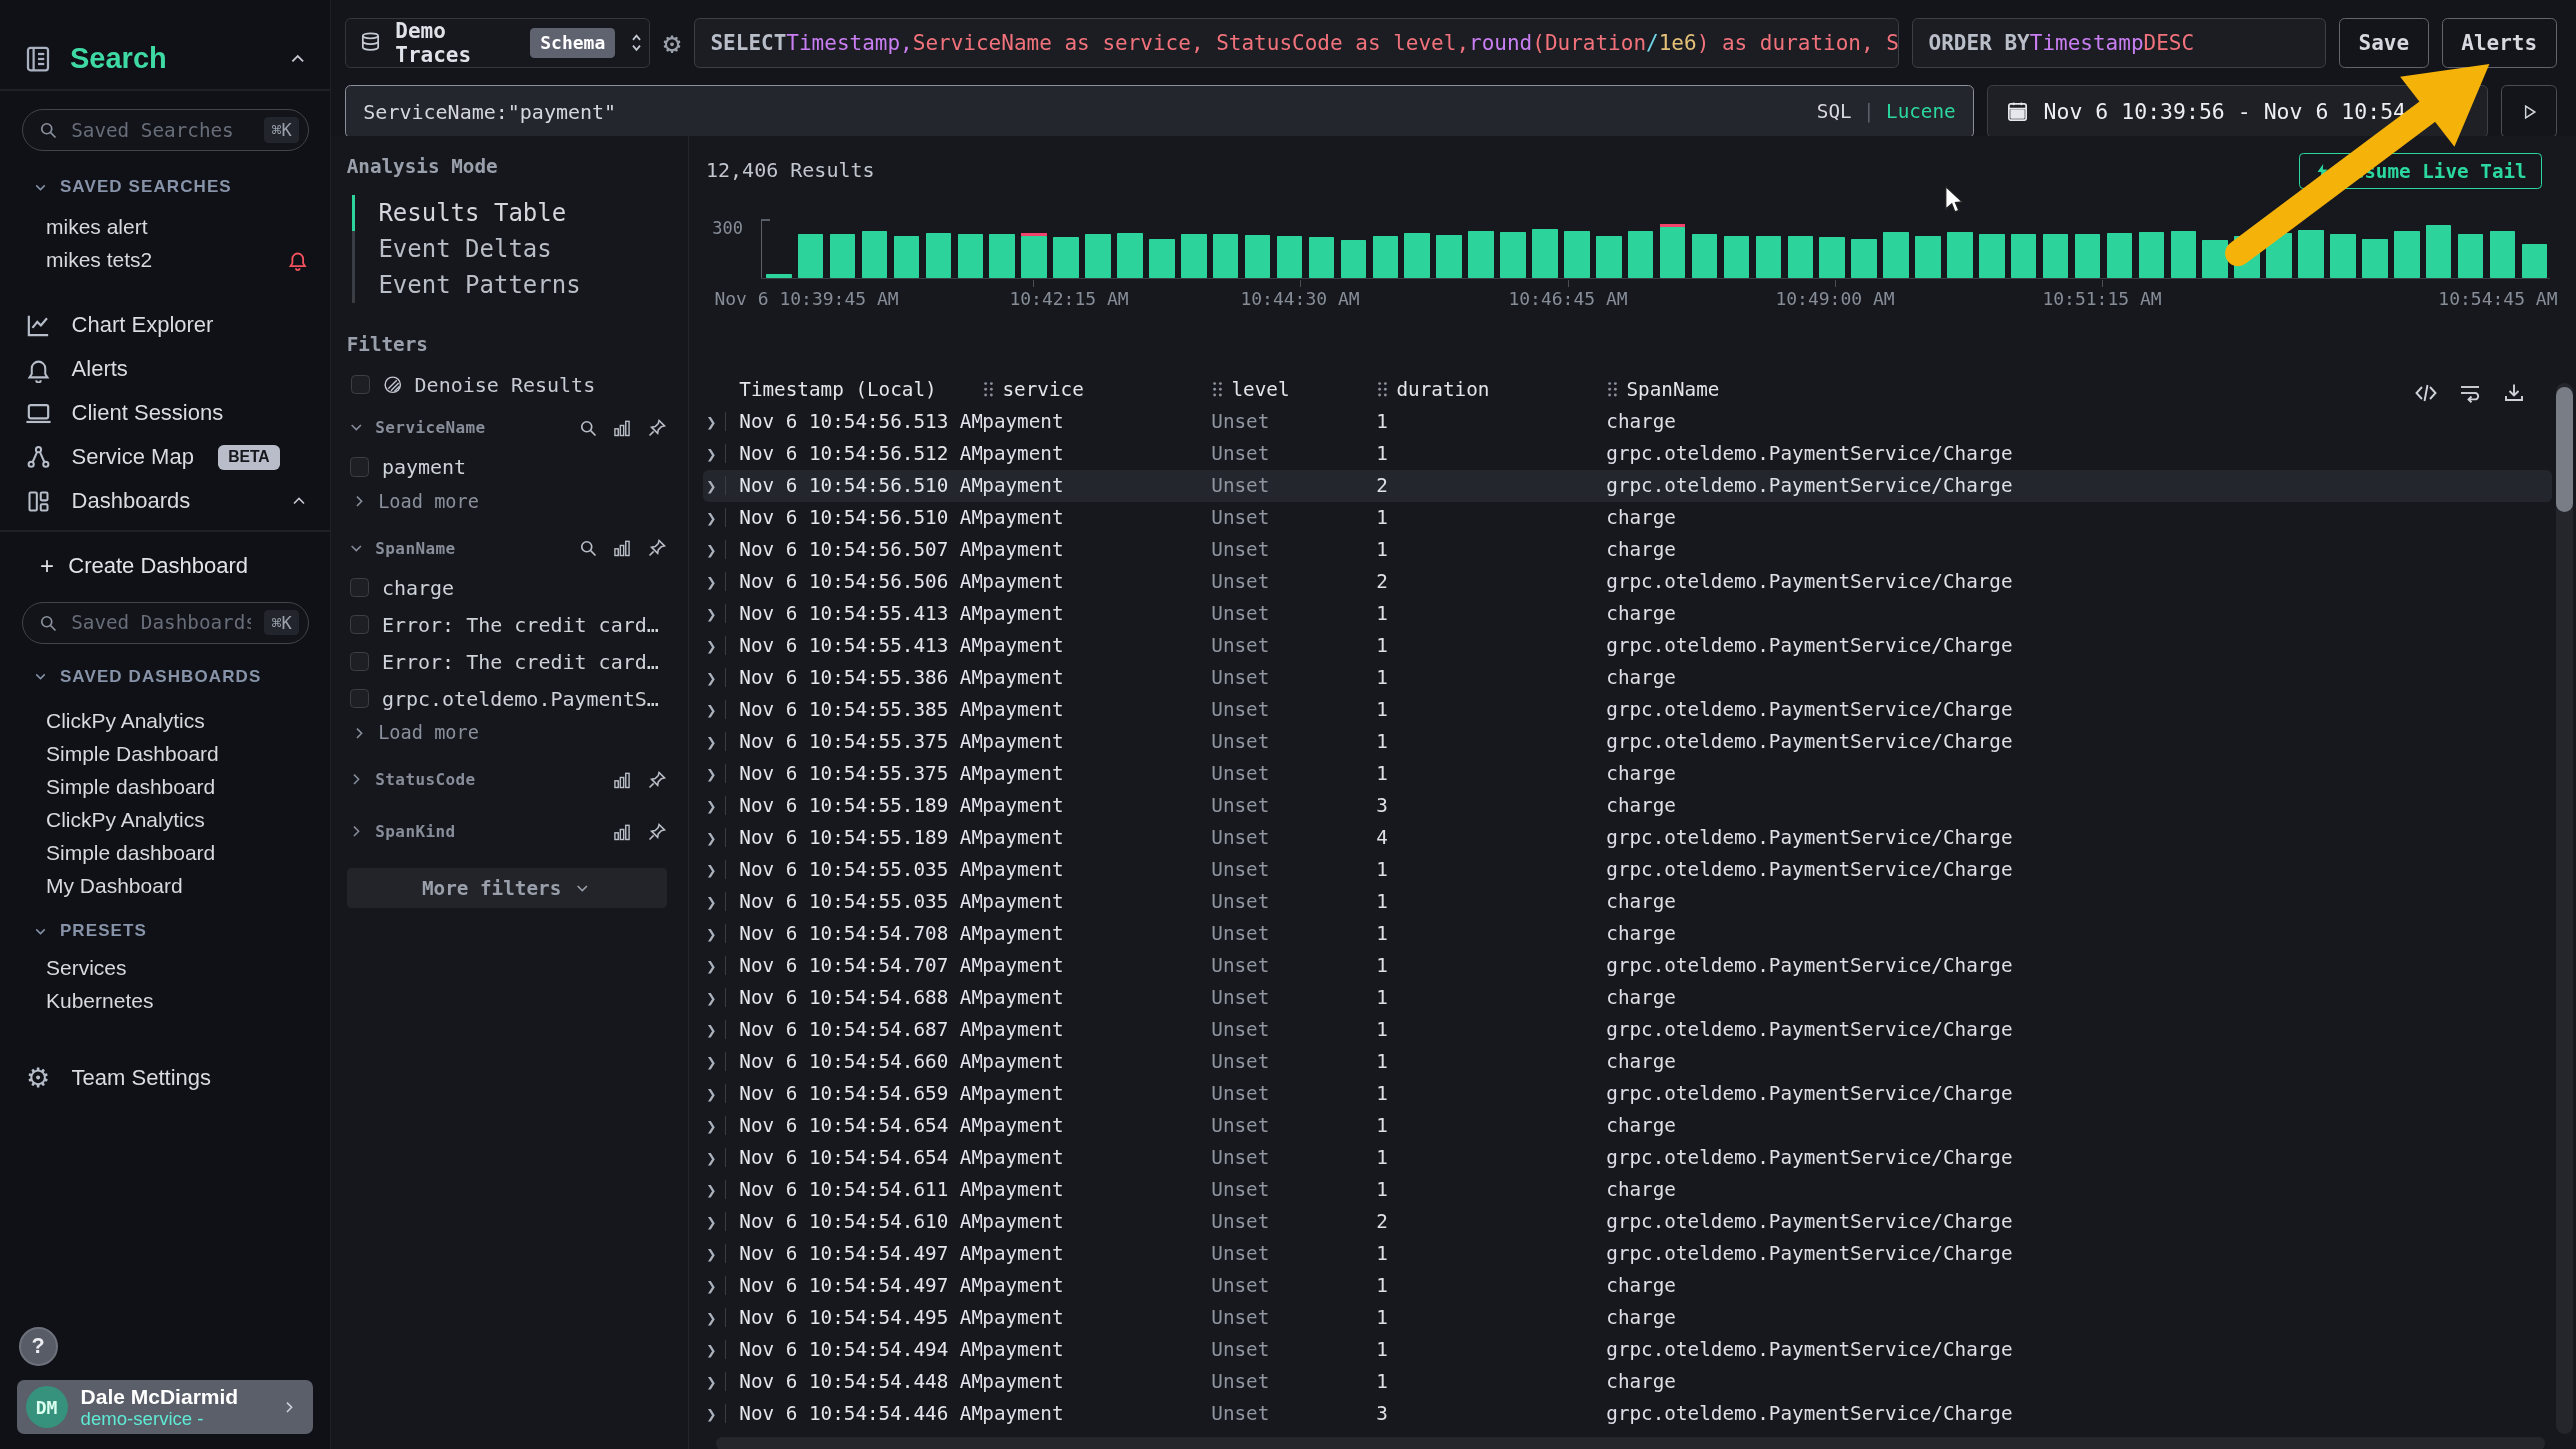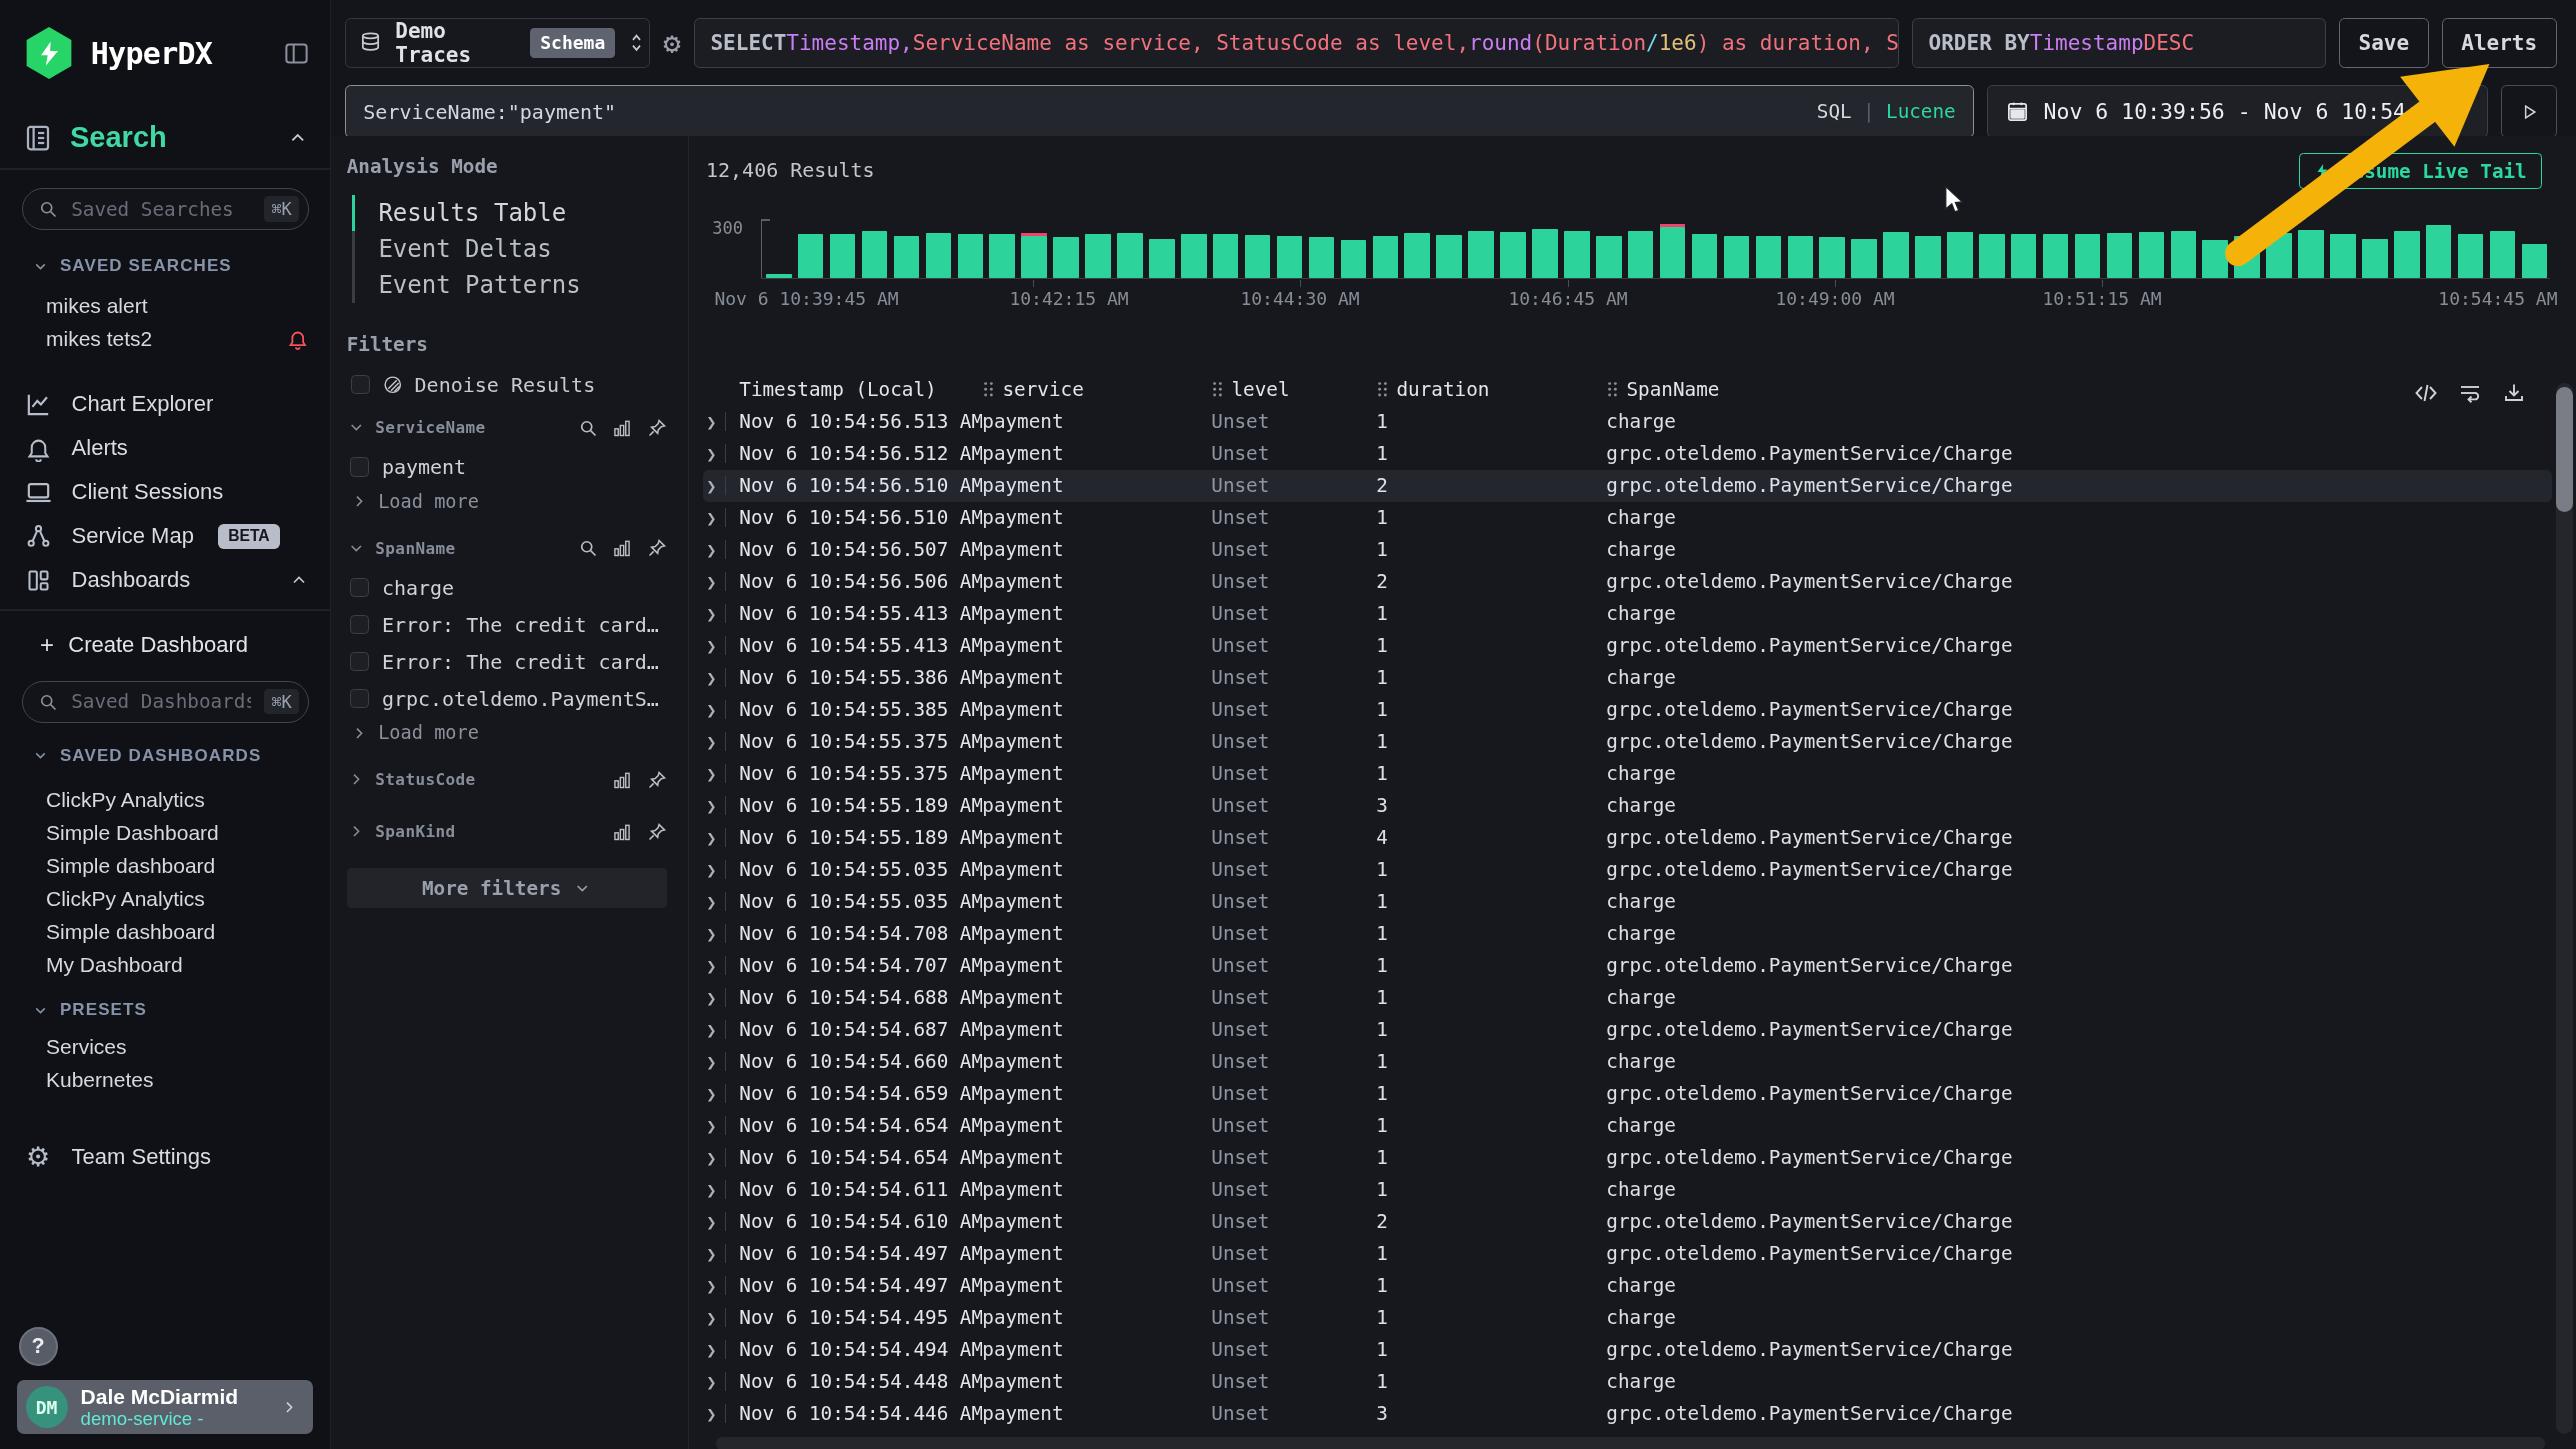--- a/index.html
+++ b/index.html
@@ -145,34 +145,20 @@
   #hscroll { position:absolute; left:27px; right:31.5px; bottom:0; height:13px; background:#24262b; border-radius:6.4px; }
 
   
   #arrow-annot { position:absolute; left:2195px; top:39px; z-index:50; pointer-events:none; }
   #cursor { position:absolute; left:1941px; top:185px; z-index:60; pointer-events:none; }
 </style>
 </head>
 <body>
 
 <div id="sidebar">
-  <div class="logo-row">
-    <div class="logo-hex">
-      <svg width="29" height="29" viewBox="0 0 24 24" fill="#ffffff">
-          <polygon points="13,2 5,13.5 10.5,13.5 9,22 19,10 12.5,10"></polygon>
-        </svg>
-    </div>
-    <div class="logo-text">HyperDX</div>
-    <div class="panel-toggle">
-      <svg width="27" height="27" viewBox="0 0 24 24" fill="none" stroke="currentColor" stroke-width="1.8">
-          <rect x="3" y="4" width="18" height="16" rx="2.5"></rect>
-          <line x1="9.5" y1="4" x2="9.5" y2="20"></line>
-        </svg>
-    </div>
-  </div>
 
   <div class="side-section-head">
     <span class="nicon">
       <svg width="30" height="30" viewBox="0 0 24 24" fill="none" stroke="#aab2c2" stroke-width="1.8">
           <rect x="4" y="3" width="16" height="18" rx="2"></rect>
           <line x1="8.5" y1="3" x2="8.5" y2="21"></line>
           <line x1="12" y1="8" x2="17" y2="8"></line>
           <line x1="12" y1="12" x2="17" y2="12"></line>
           <line x1="12" y1="16" x2="17" y2="16"></line>
         </svg>

